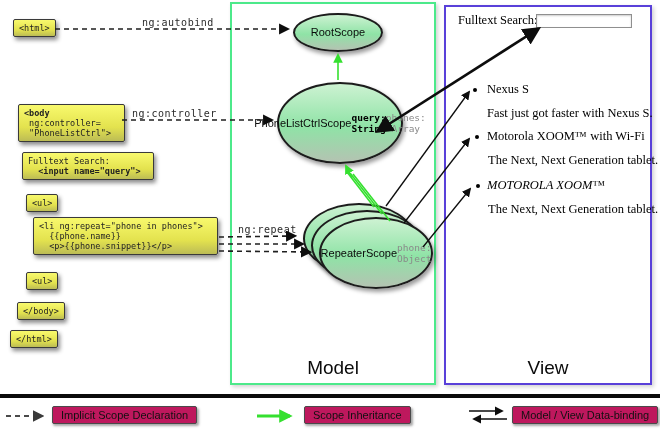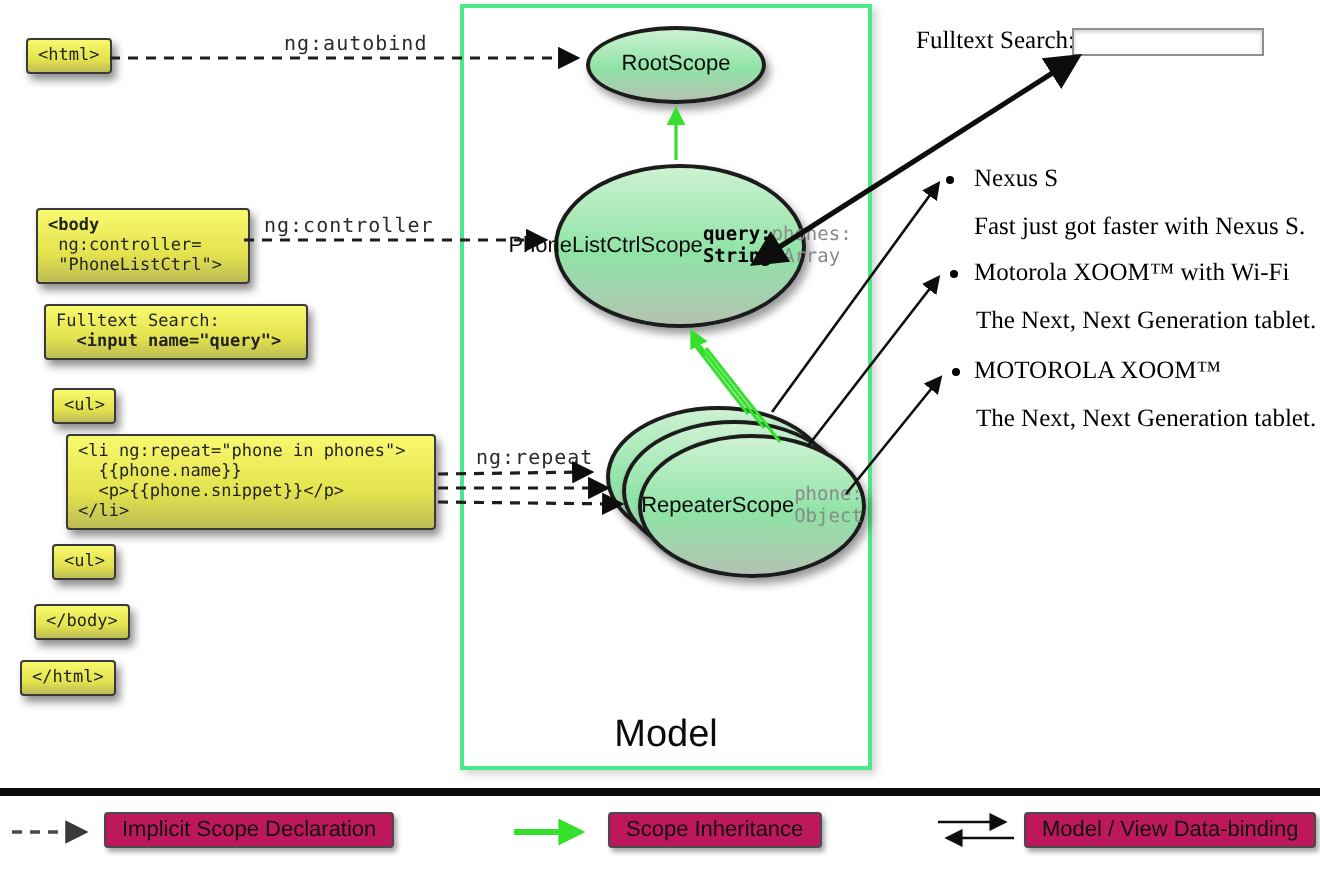--- a/index.html
+++ b/index.html
@@ -54,20 +54,23 @@
   .mk-green{fill:var(--arrow-green);}
 </style>
 </head>
 <body>
 
 <div class="stage">
 
   <div class="panel panel-model">
     <div class="panel-label">Model</div>
   </div>
+  <div class="panel panel-view">
+    <div class="panel-label">View</div>
+  </div>
 
   <div class="codebox" style="left:13px;top:19px;">
     <div class="cl">&lt;html&gt;</div>
   </div>
 
   <div class="codebox" style="left:18px;top:104px;width:95px;">
     <div class="cl b">&lt;body</div>
     <div class="cl"> ng:controller=</div>
     <div class="cl"> "PhoneListCtrl"&gt;</div>
   </div>
@@ -78,21 +81,20 @@
   </div>
 
   <div class="codebox" style="left:26px;top:194px;">
     <div class="cl">&lt;ul&gt;</div>
   </div>
 
   <div class="codebox" style="left:33px;top:217px;width:173px;">
     <div class="cl">&lt;li ng:repeat="phone in phones"&gt;</div>
     <div class="cl">  {{phone.name}}</div>
     <div class="cl">  &lt;p&gt;{{phone.snippet}}&lt;/p&gt;</div>
-    <div class="cl">&lt;/li&gt;</div>
   </div>
 
   <div class="codebox" style="left:26px;top:272px;">
     <div class="cl">&lt;ul&gt;</div>
   </div>
 
   <div class="codebox" style="left:17px;top:302px;">
     <div class="cl">&lt;/body&gt;</div>
   </div>
 
@@ -131,21 +133,21 @@
 
   <span class="bullet" style="left:473px;top:88px;"></span>
   <div class="viewtext" style="left:487px;top:82px;">Nexus S</div>
   <div class="viewtext" style="left:487px;top:106px;">Fast just got faster with Nexus S.</div>
 
   <span class="bullet" style="left:475px;top:135px;"></span>
   <div class="viewtext" style="left:487px;top:129px;text-align:center;">Motorola XOOM™  with Wi-Fi</div>
   <div class="viewtext" style="left:488px;top:153px;">The Next, Next Generation tablet.</div>
 
   <span class="bullet" style="left:476px;top:184px;"></span>
-  <div class="viewtext" style="left:487px;top:178px;">MOTOROLA XOOM™</div>
+  <div class="viewtext" style="left:487px;top:178px;font-style:italic;">MOTOROLA XOOM™</div>
   <div class="viewtext" style="left:488px;top:202px;">The Next, Next Generation tablet.</div>
 
   <svg class="overlay" width="660" height="435" viewBox="0 0 660 435">
     <defs>
       <marker id="mb" viewBox="0 0 10 10" refX="8" refY="5" markerWidth="7" markerHeight="7" orient="auto-start-reverse">
         <path d="M0,0 L10,5 L0,10 z" class="mk-black"></path>
       </marker>
       <marker id="mg" viewBox="0 0 10 10" refX="8" refY="5" markerWidth="6.5" markerHeight="6.5" orient="auto-start-reverse">
         <path d="M0,0 L10,5 L0,10 z" class="mk-gray"></path>
       </marker>

